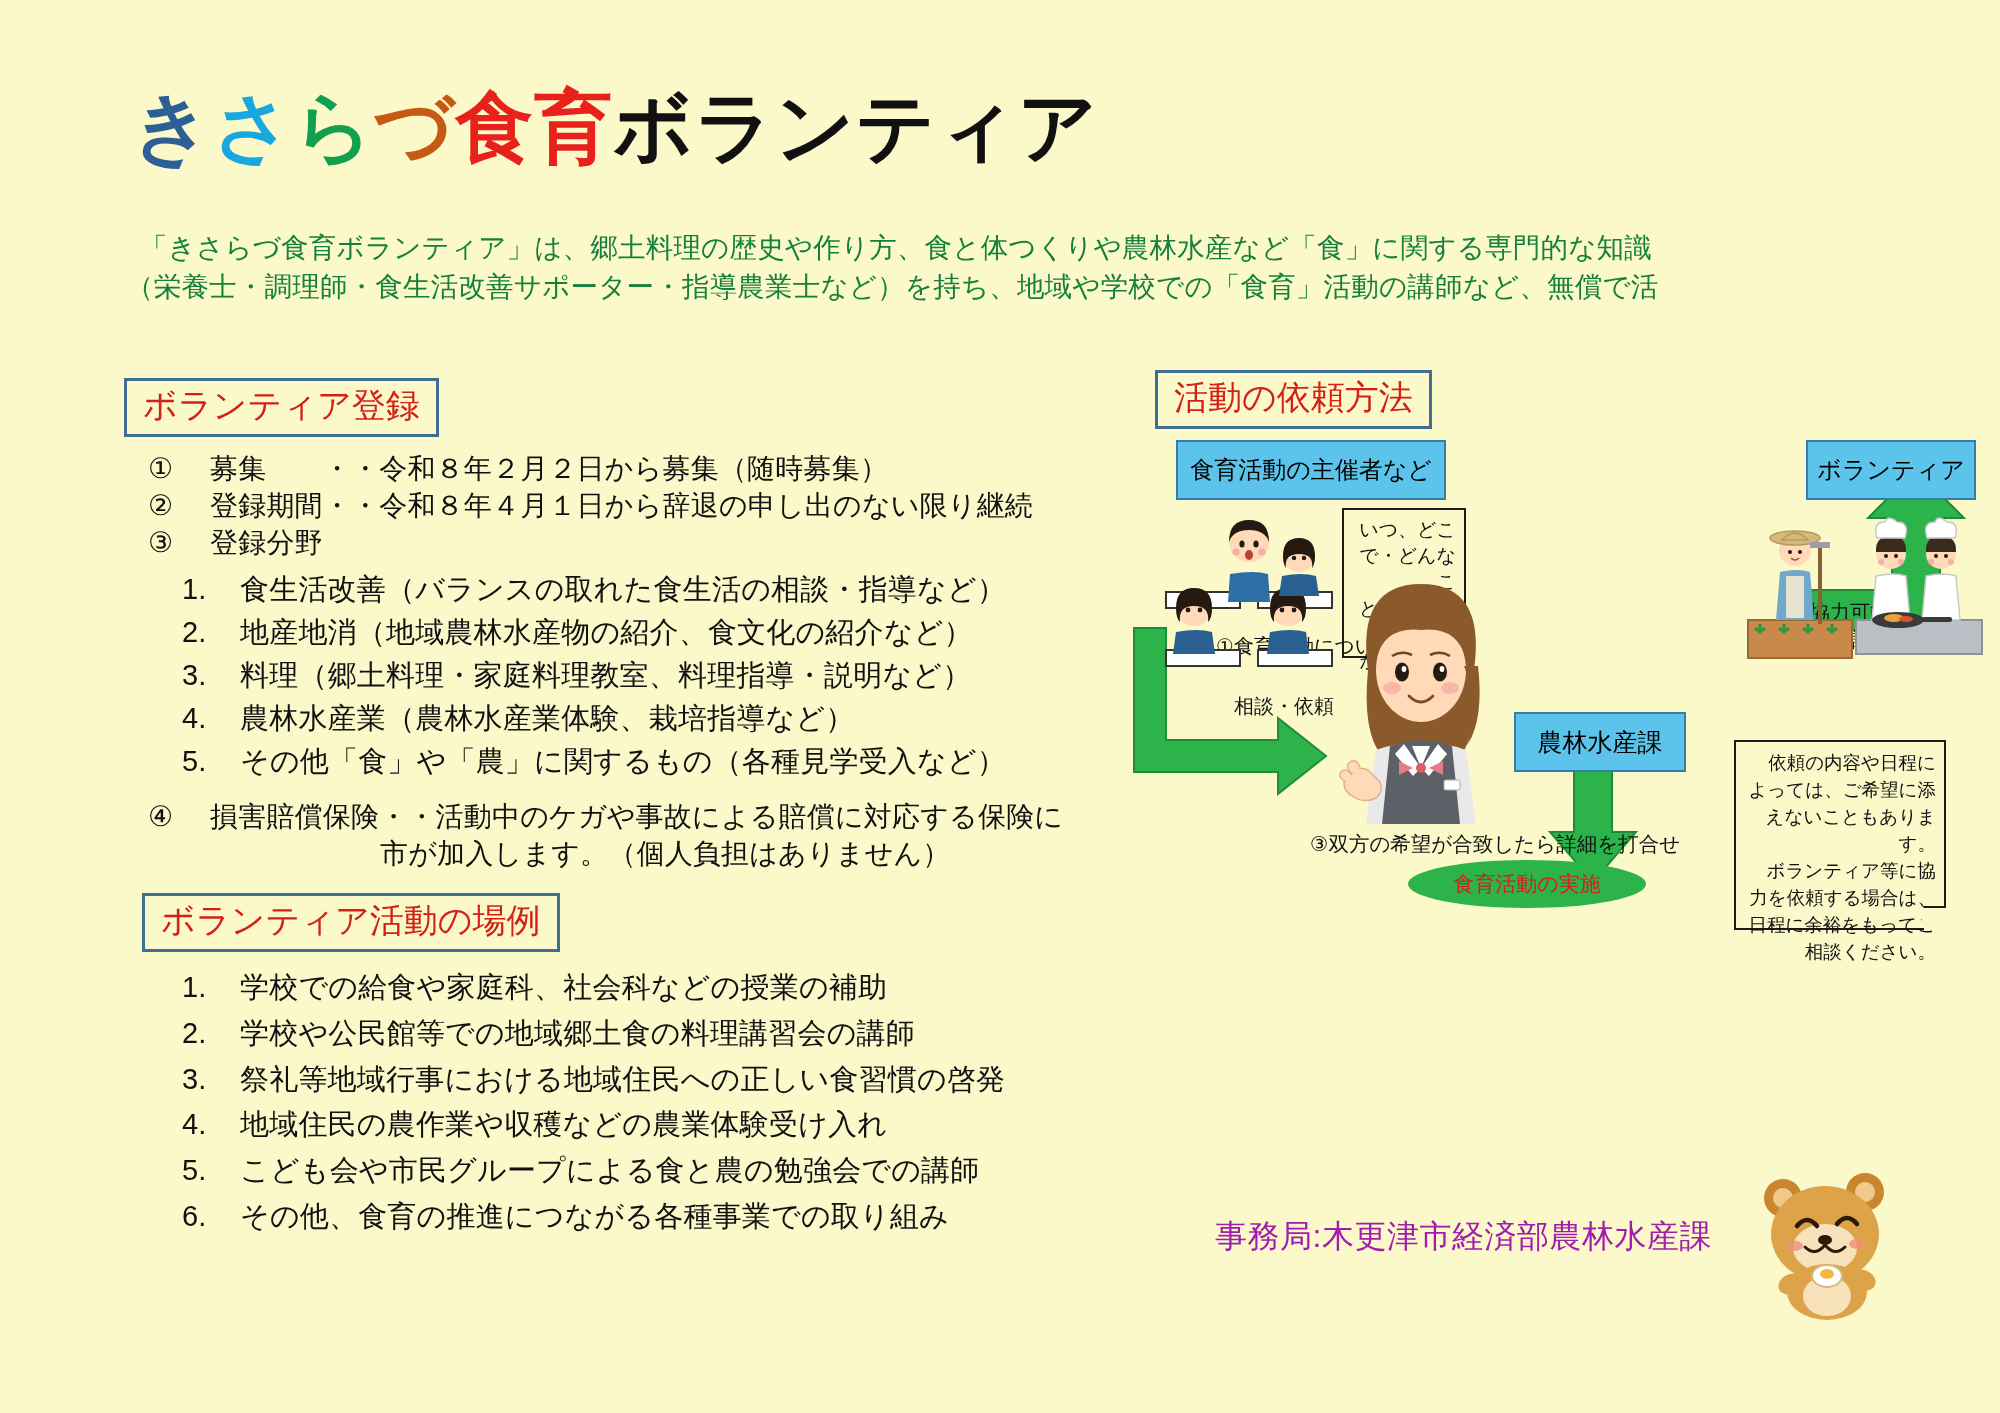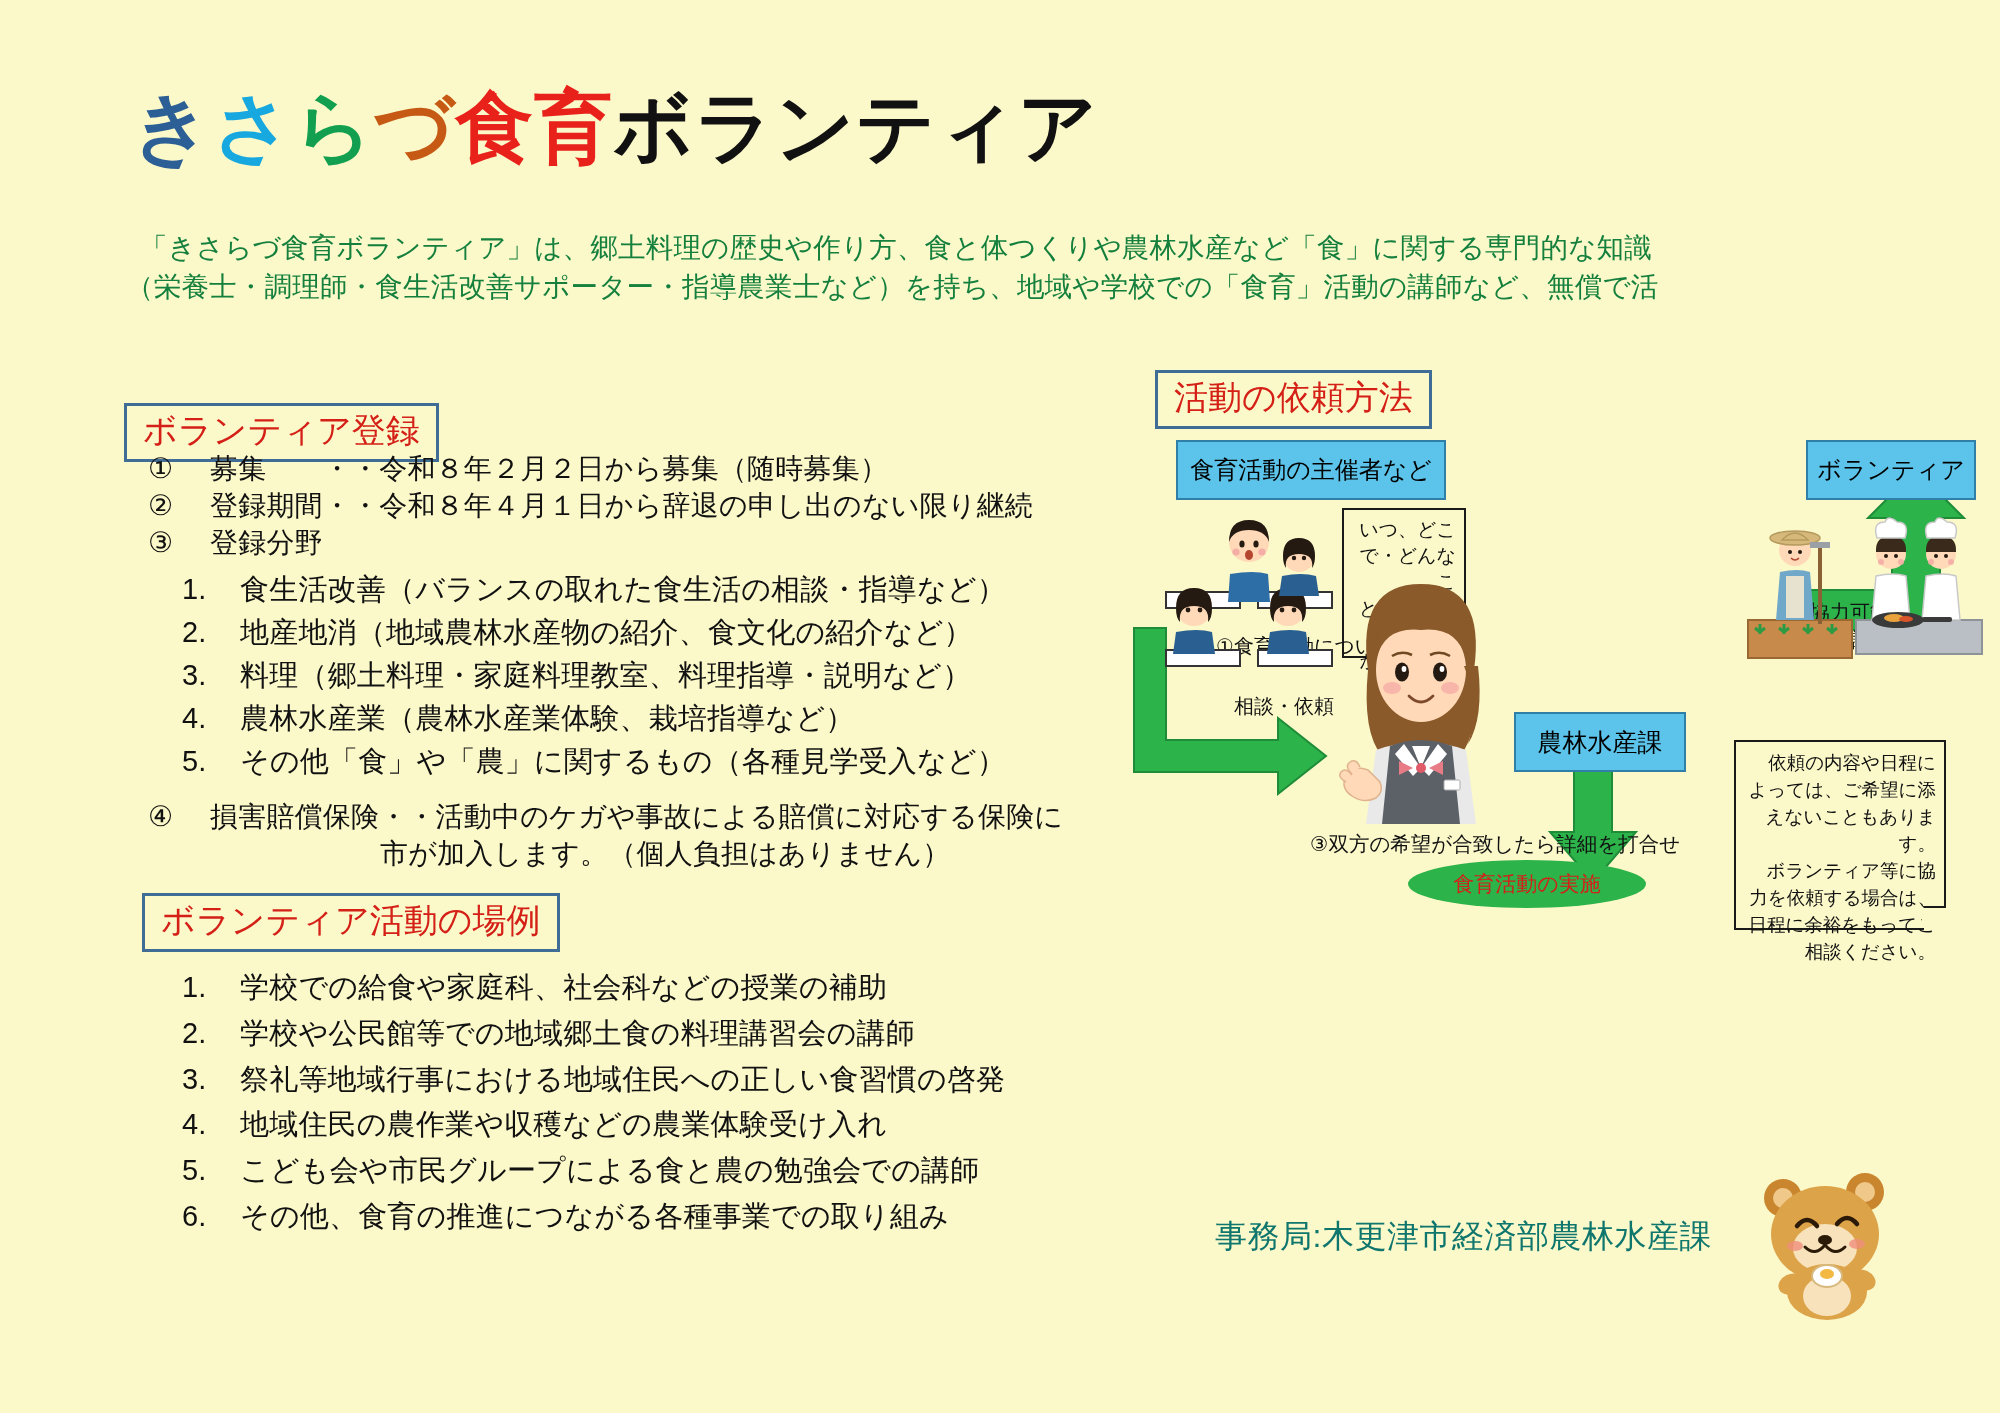--- a/index.html
+++ b/index.html
@@ -36,21 +36,21 @@
   
   .sec-box{
     position:absolute;
     border:3px solid #3f6d96;
     background:#fbf8c9;
     color:#d42017;
     font-size:34px;font-weight:400;
     padding:5px 16px 9px 16px;
     white-space:nowrap;line-height:1.15;
   }
-  #sec-register{left:124px;top:378px;margin-top:25px;}
+  #sec-register{left:124px;top:378px;}
   #sec-examples{left:124px;top:893px;margin-left:18px;}
   #sec-howto{left:1155px;top:370px;}
 
   
   .lblock{position:absolute;color:#111;letter-spacing:0.2px;}
   .row{display:flex;white-space:nowrap;}
   .mark{display:inline-block;}
 
   #reg-items{left:148px;top:450px;font-size:28px;line-height:1.33;}
   #reg-items .mark{width:62px;}
@@ -110,21 +110,21 @@
 
   
   .svgwrap{position:absolute;left:0;top:0;width:860px;height:780px;overflow:visible;pointer-events:none;}
 
   
   .illus{position:absolute;}
 
   
   .footer{
     position:absolute;left:1215px;top:1215px;
-    font-size:32px;color:#0f766e;white-space:nowrap;letter-spacing:0.5px;
+    font-size:32px;color:#a21caf;white-space:nowrap;letter-spacing:0.5px;
   }
 
   
   #mascot{position:absolute;left:1745px;top:1160px;width:170px;height:160px;}
 </style>
 </head>
 <body>
 
 <div class="page">
 

